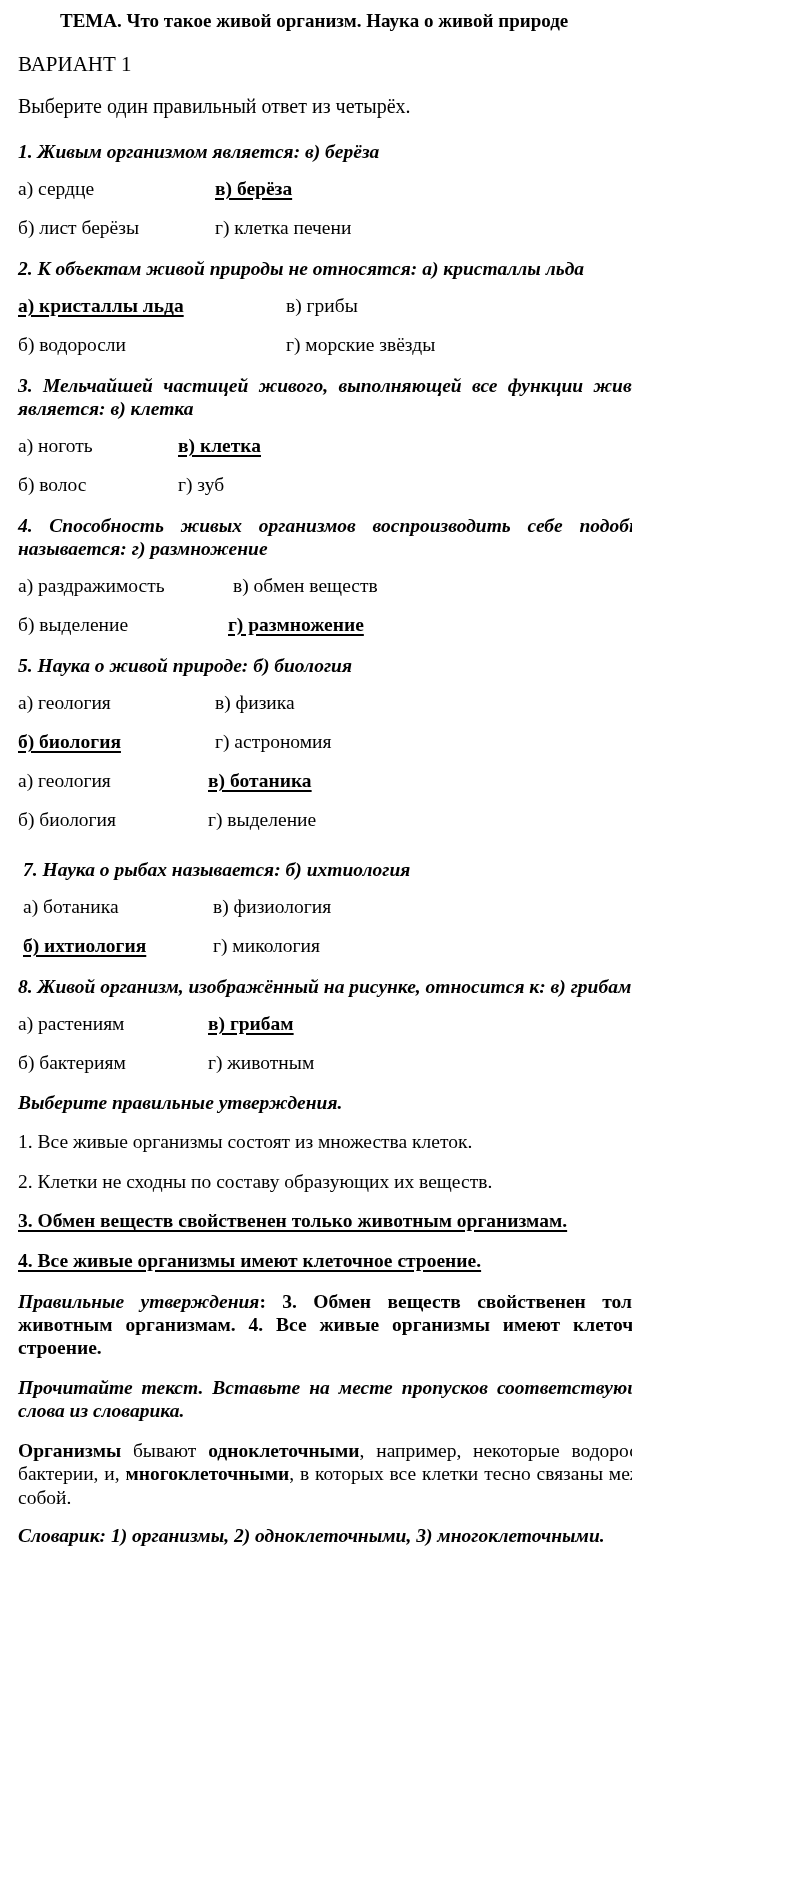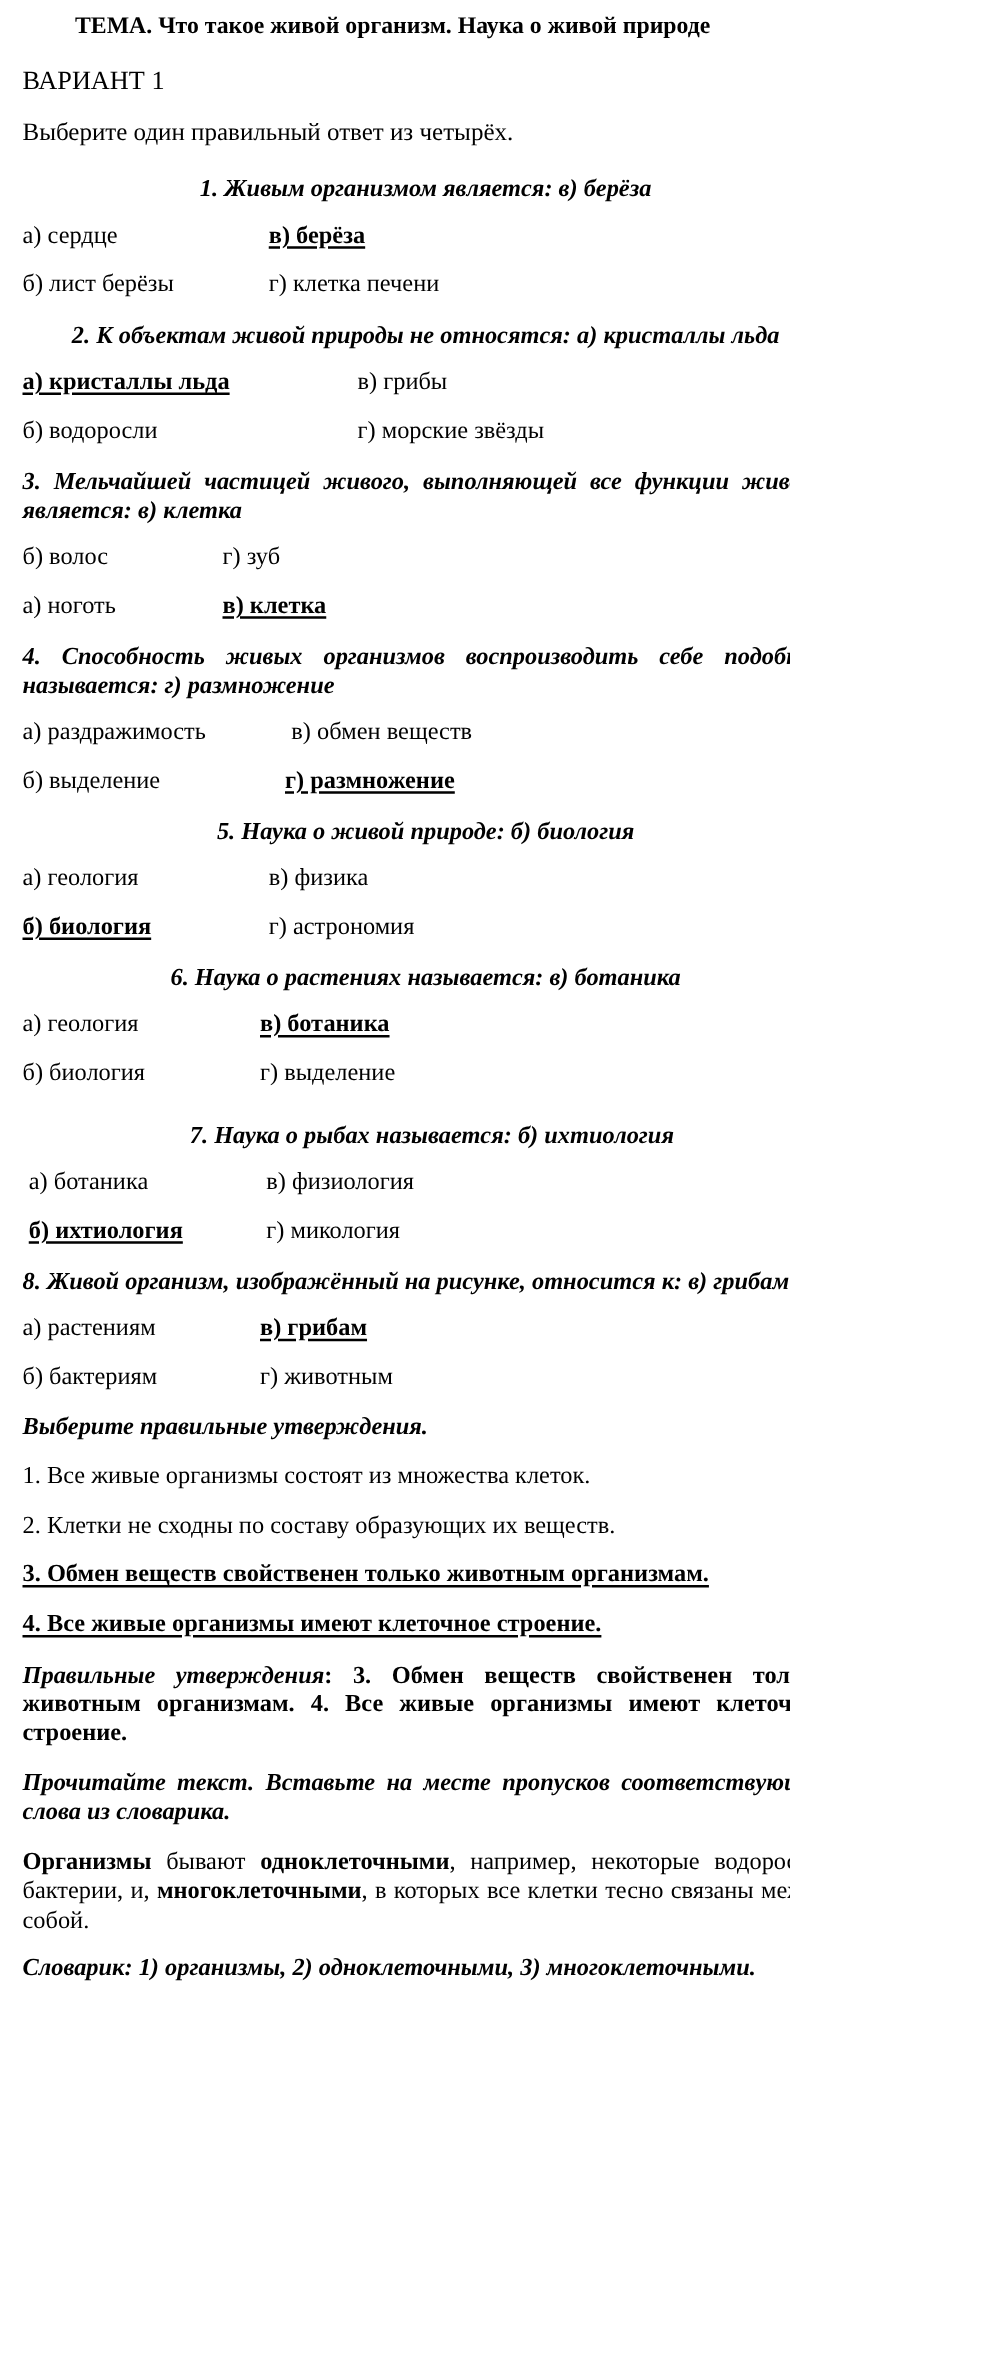--- a/index.html
+++ b/index.html
@@ -54,21 +54,21 @@
   .qstem {
     font-size: 19.5px;
     font-weight: bold;
     font-style: italic;
     line-height: 1.18;
     margin: 0 0 16px 0;
     text-align: justify;
     text-justify: inter-word;
     width: 645px;
   }
-  .qstem.nowrap { white-space: nowrap; text-align: center; }
+  .qstem.nowrap { white-space: nowrap; text-align: left; }
 
   
   .opts {
     position: relative;
     font-size: 19.5px;
     line-height: 1.0;
     height: 22px;
     margin: 0 0 17px 0;
     white-space: nowrap;
     text-align: right;
@@ -142,27 +142,27 @@
     <span class="opt-a correct" style="left:0">а) кристаллы льда</span>
     <span class="opt-b" style="left:268px">в) грибы</span>
   </div>
   <div class="opts">
     <span class="opt-a" style="left:0">б) водоросли</span>
     <span class="opt-b" style="left:268px">г) морские звёзды</span>
   </div>
 
   <div class="qstem">3. Мельчайшей частицей живого, выполняющей все функции живого, является: в) клетка</div>
   <div class="opts">
+    <span class="opt-a" style="left:0">а) ноготь</span>
+    <span class="opt-b correct" style="left:160px">в) клетка</span>
+  </div>
+  <div class="opts">
     <span class="opt-a" style="left:0">б) волос</span>
     <span class="opt-b" style="left:160px">г) зуб</span>
   </div>
-  <div class="opts">
-    <span class="opt-a" style="left:0">а) ноготь</span>
-    <span class="opt-b correct" style="left:160px">в) клетка</span>
-  </div>
 
   <div class="qstem">4. Способность живых организмов воспроизводить себе подобных называется: г) размножение</div>
   <div class="opts">
     <span class="opt-a" style="left:0">а) раздражимость</span>
     <span class="opt-b" style="left:215px">в) обмен веществ</span>
   </div>
   <div class="opts">
     <span class="opt-a" style="left:0">б) выделение</span>
     <span class="opt-b correct" style="left:210px">г) размножение</span>
   </div>
@@ -170,21 +170,20 @@
   <div class="qstem nowrap">5. Наука о живой природе: б) биология</div>
   <div class="opts">
     <span class="opt-a" style="left:0">а) геология</span>
     <span class="opt-b" style="left:197px">в) физика</span>
   </div>
   <div class="opts">
     <span class="opt-a correct" style="left:0">б) биология</span>
     <span class="opt-b" style="left:197px">г) астрономия</span>
   </div>
 
-  <div class="qstem nowrap">6. Наука о растениях называется: в) ботаника</div>
   <div class="opts">
     <span class="opt-a" style="left:0">а) геология</span>
     <span class="opt-b correct" style="left:190px">в) ботаника</span>
   </div>
   <div class="opts">
     <span class="opt-a" style="left:0">б) биология</span>
     <span class="opt-b" style="left:190px">г) выделение</span>
   </div>
 
   <div class="q7wrap gap-before">

